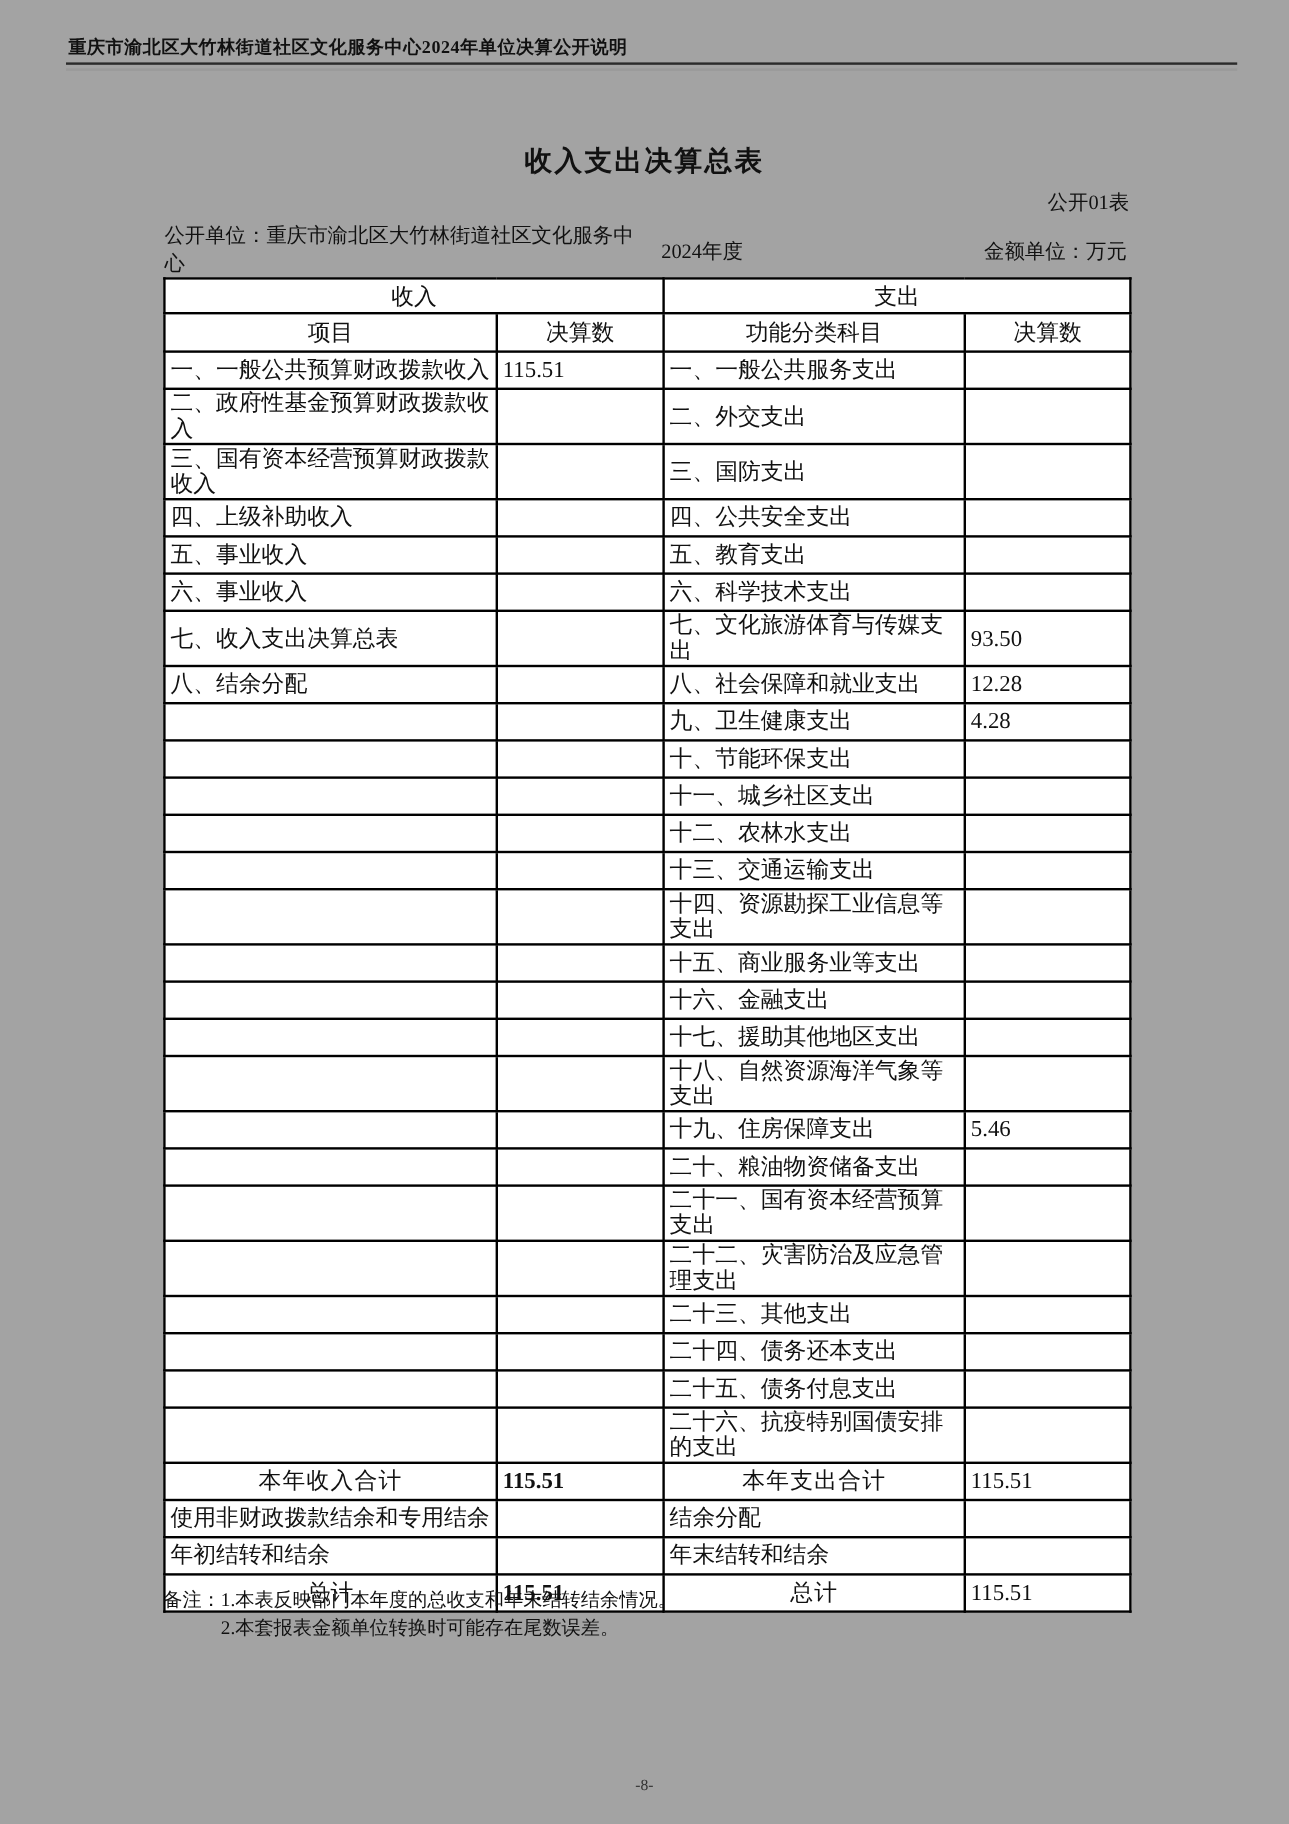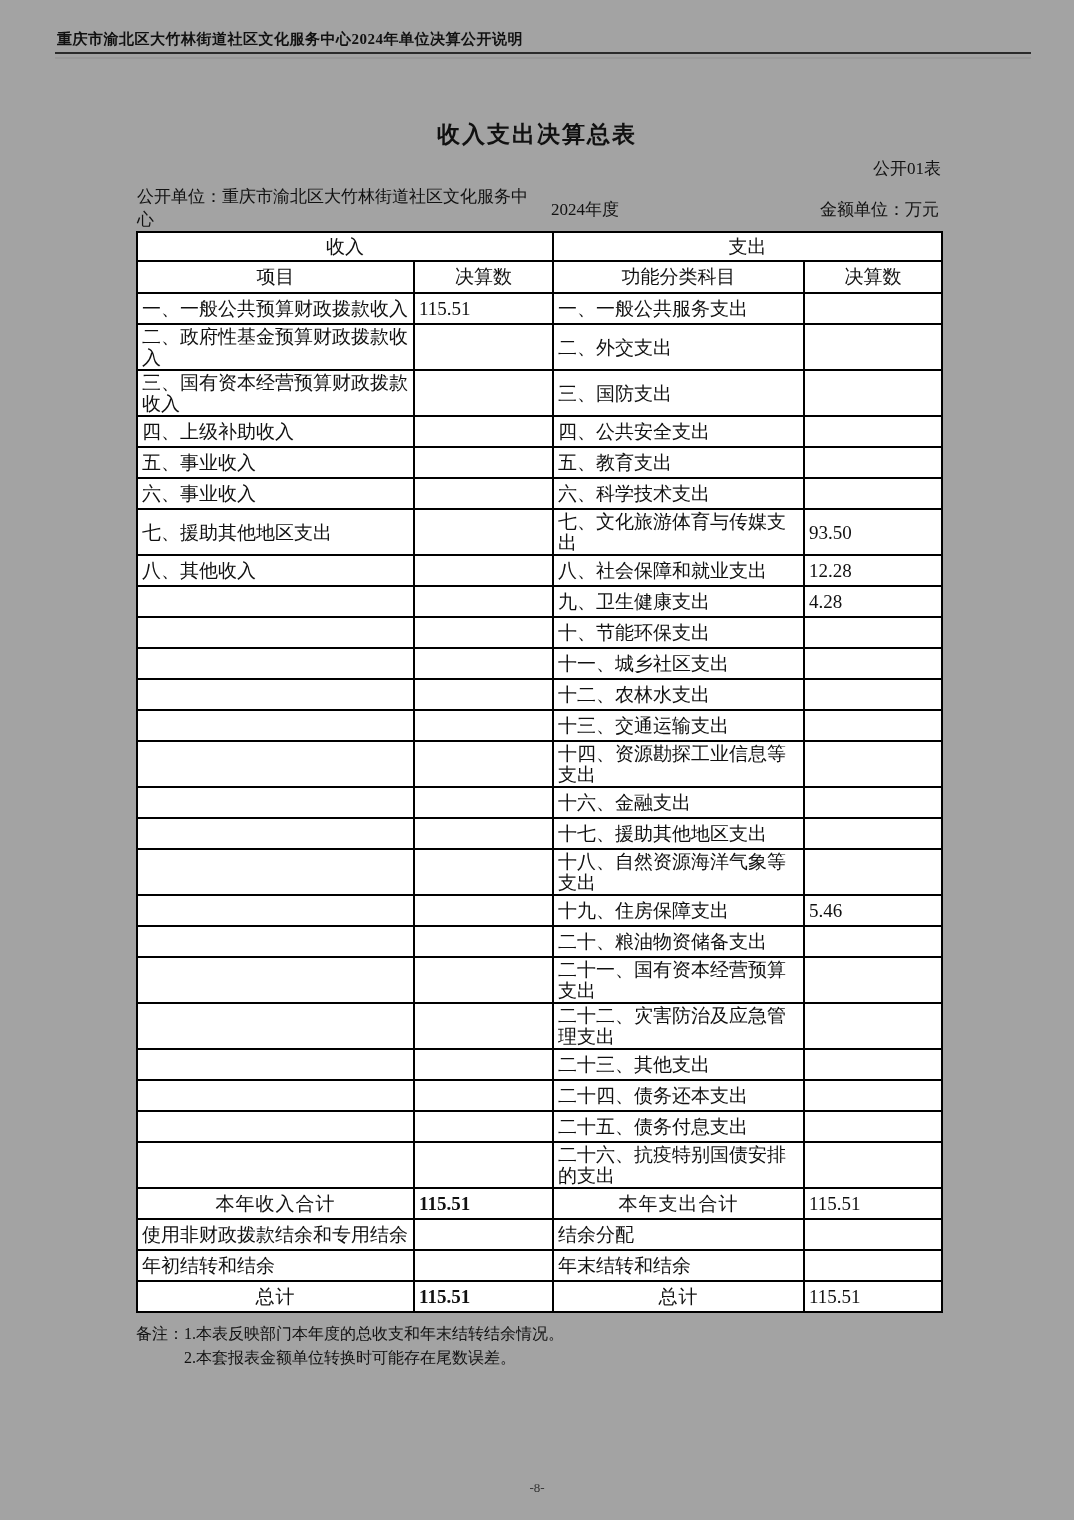--- a/index.html
+++ b/index.html
@@ -144,27 +144,27 @@
       <td class="c-item">五、教育支出</td>
       <td class="c-num"></td>
     </tr>
     <tr>
       <td class="c-item">六、事业收入</td>
       <td class="c-num inc-num"></td>
       <td class="c-item">六、科学技术支出</td>
       <td class="c-num"></td>
     </tr>
     <tr>
-      <td class="c-item">七、援助其他地区支出</td>
+      <td class="c-item">七、收入支出决算总表</td>
       <td class="c-num inc-num"></td>
       <td class="c-item">七、文化旅游体育与传媒支出</td>
       <td class="c-num">93.50</td>
     </tr>
     <tr>
-      <td class="c-item">八、其他收入</td>
+      <td class="c-item">八、结余分配</td>
       <td class="c-num inc-num"></td>
       <td class="c-item">八、社会保障和就业支出</td>
       <td class="c-num">12.28</td>
     </tr>
     <tr>
       <td class="c-item"></td>
       <td class="c-num inc-num"></td>
       <td class="c-item">九、卫生健康支出</td>
       <td class="c-num">4.28</td>
     </tr>
@@ -189,20 +189,26 @@
     <tr>
       <td class="c-item"></td>
       <td class="c-num inc-num"></td>
       <td class="c-item">十三、交通运输支出</td>
       <td class="c-num"></td>
     </tr>
     <tr>
       <td class="c-item"></td>
       <td class="c-num inc-num"></td>
       <td class="c-item">十四、资源勘探工业信息等支出</td>
+      <td class="c-num"></td>
+    </tr>
+    <tr>
+      <td class="c-item"></td>
+      <td class="c-num inc-num"></td>
+      <td class="c-item">十五、商业服务业等支出</td>
       <td class="c-num"></td>
     </tr>
     <tr>
       <td class="c-item"></td>
       <td class="c-num inc-num"></td>
       <td class="c-item">十六、金融支出</td>
       <td class="c-num"></td>
     </tr>
     <tr>
       <td class="c-item"></td>

